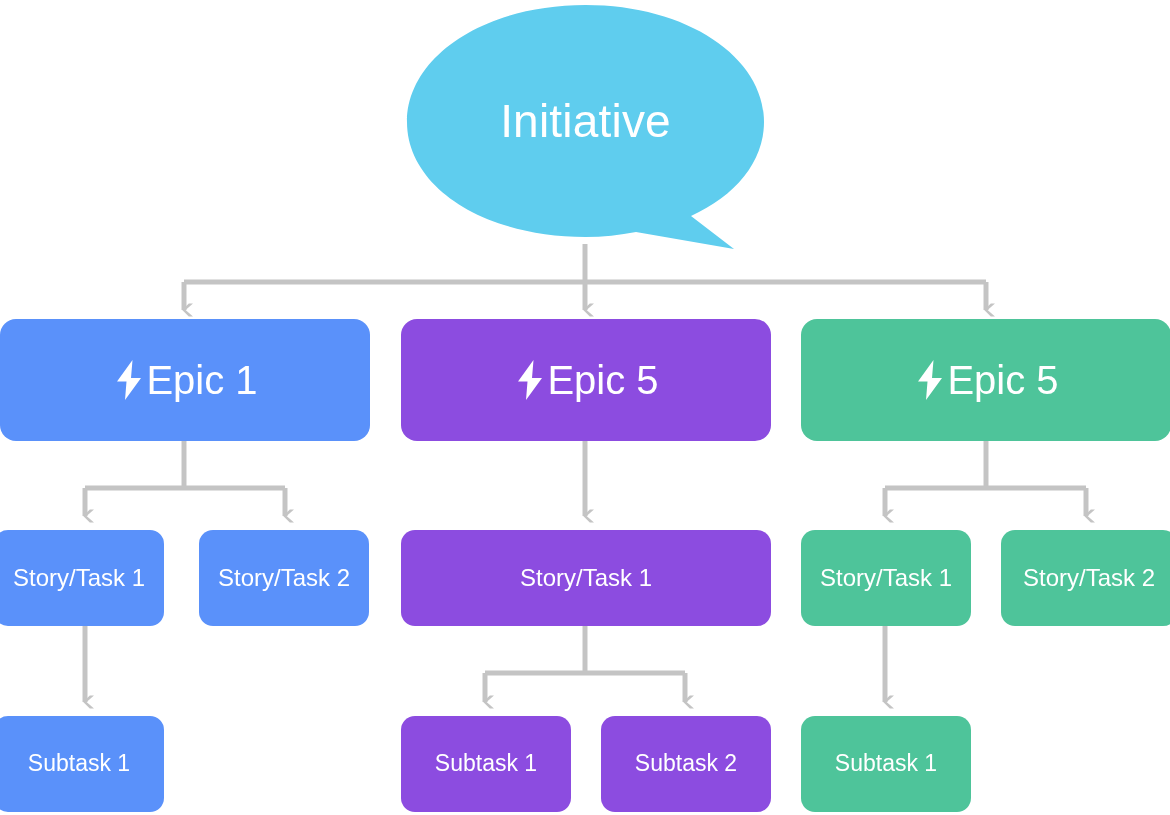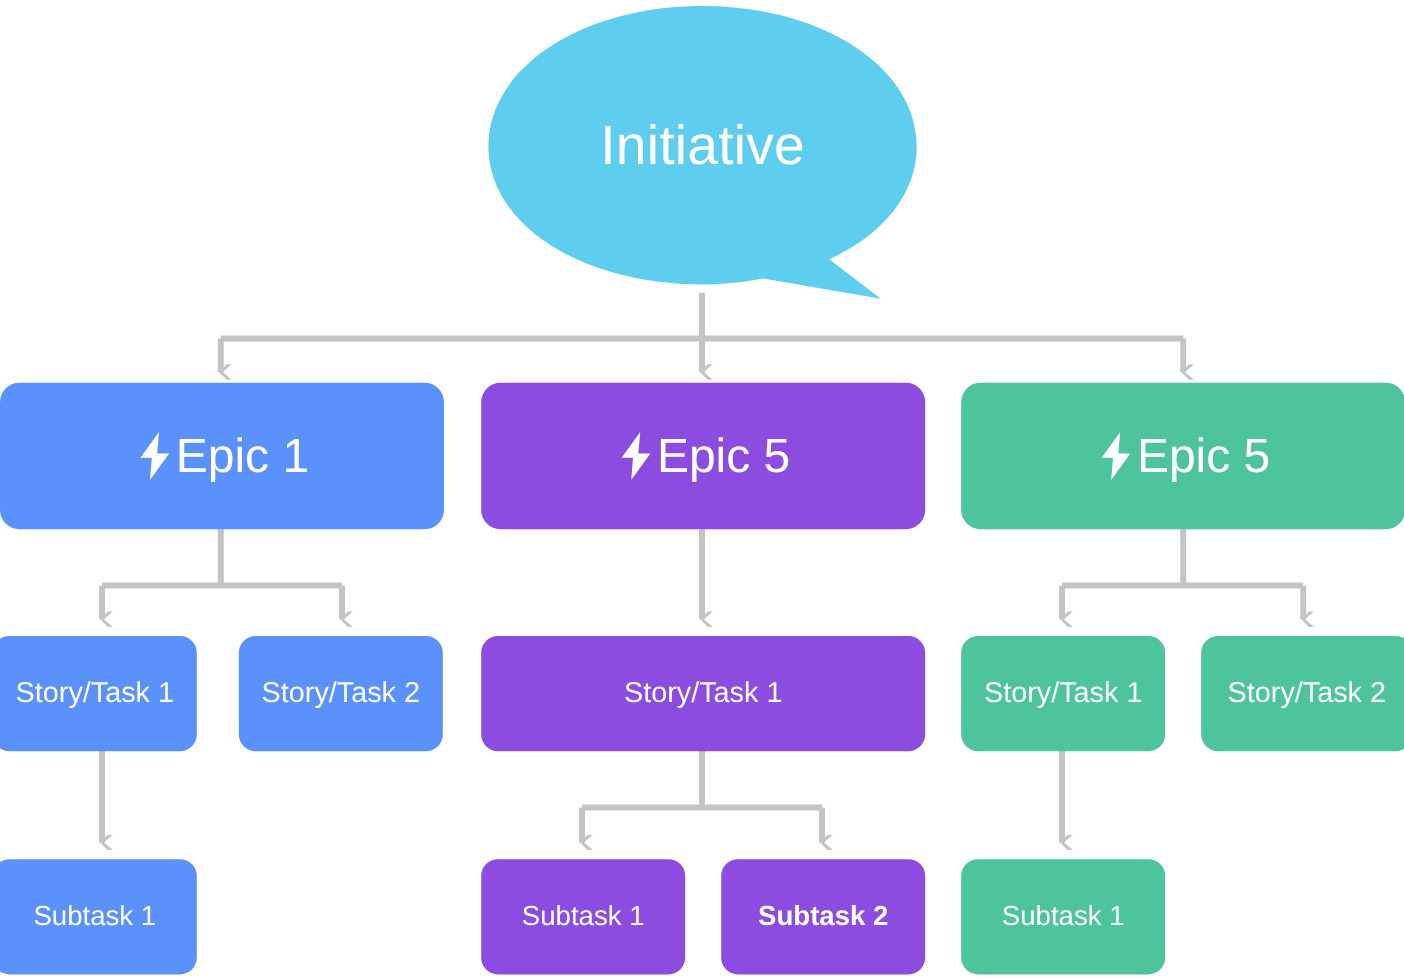--- a/index.html
+++ b/index.html
@@ -198,21 +198,21 @@
   </div>
 
   <div class="node subtask" style="left:-6px; top:716px; width:170px; background:#5a91fa;">
     <span class="txt">Subtask 1</span>
   </div>
 
   <div class="node subtask" style="left:401px; top:716px; width:170px; background:#8c4ce0;">
     <span class="txt">Subtask 1</span>
   </div>
 
-  <div class="node subtask" style="left:601px; top:716px; width:170px; background:#8c4ce0;font-weight:bold;">
+  <div class="node subtask" style="left:601px; top:716px; width:170px; background:#8c4ce0;">
     <span class="txt">Subtask 2</span>
   </div>
 
   <div class="node subtask" style="left:801px; top:716px; width:170px; background:#4ec49a;">
     <span class="txt">Subtask 1</span>
   </div>
 
 </div>
 
 </body></html>

